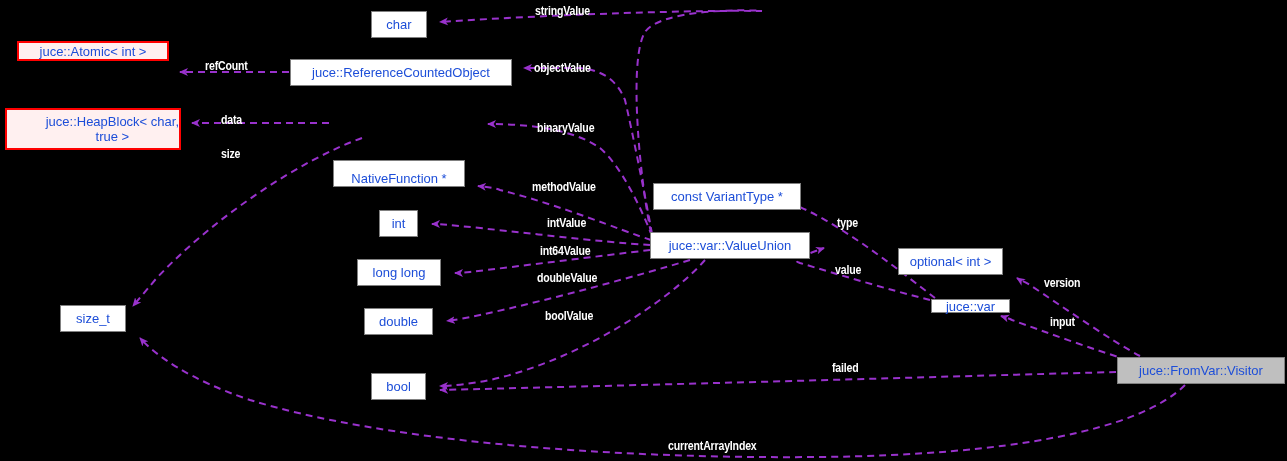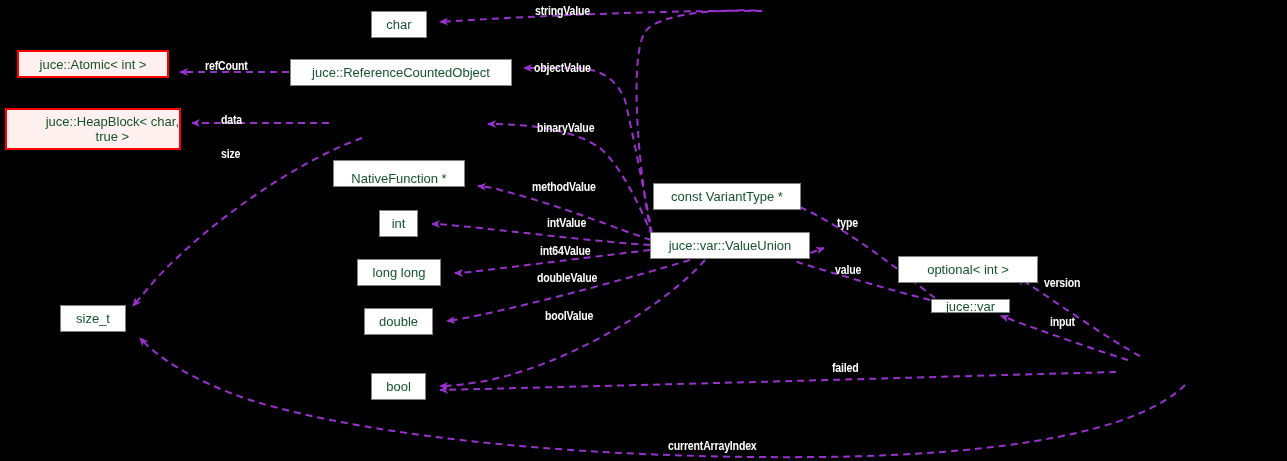--- a/index.html
+++ b/index.html
@@ -25,21 +25,21 @@
   .node {
     position: absolute;
     box-sizing: border-box;
     display: flex;
     align-items: center;
     justify-content: center;
     text-align: center;
     font-family: "Liberation Sans", sans-serif;
     font-size: 13px;
     line-height: 15px;
-    color: #14532d;
+    color: #1d4ed8;
     background: #ffffff;
     border: 1px solid #808080;
     white-space: pre;
     z-index: 5;
   }
   .node.red {
     background: #fff0f0;
     border: 2px solid #ff0000;
   }
   .node.current {
@@ -105,21 +105,21 @@
       <path d="M 1116,372 C 1000,375 800,381 640,385 C 560,387 480,389 440,390"></path>
 
       <path d="M 1185,385 C 1140,430 1010,455 820,457 C 600,459 380,440 250,400 C 190,380 155,355 140,338"></path>
     </g>
   </svg>
 
   <div class="node" style="left:371px; top:11px; width:56px; height:27px;">
     <span>char</span>
   </div>
 
-  <div class="node red" style="left:17px; top:50px; width:152px; height:28px;">
+  <div class="node red" style="left:17px; top:41px; width:152px; height:20px;">
     <span>juce::Atomic&lt; int &gt;</span>
   </div>
 
   <div class="node" style="left:290px; top:59px; width:222px; height:27px;">
     <span>juce::ReferenceCountedObject</span>
   </div>
 
   <div class="node red" style="left:5px; top:108px; width:176px; height:42px;justify-content:flex-end;">
     <span>juce::HeapBlock&lt; char,
 true &gt;</span>
@@ -135,21 +135,21 @@
   </div>
 
   <div class="node" style="left:379px; top:210px; width:39px; height:27px;">
     <span>int</span>
   </div>
 
   <div class="node" style="left:650px; top:232px; width:160px; height:27px;">
     <span>juce::var::ValueUnion</span>
   </div>
 
-  <div class="node" style="left:898px; top:248px; width:140px; height:27px;margin-top:8px;">
+  <div class="node" style="left:898px; top:248px; width:105px; height:27px;">
     <span>optional&lt; int &gt;</span>
   </div>
 
   <div class="node" style="left:357px; top:259px; width:84px; height:27px;">
     <span>long long</span>
   </div>
 
   <div class="node" style="left:931px; top:299px; width:79px; height:14px;">
     <span>juce::var</span>
   </div>
@@ -159,20 +159,23 @@
   </div>
 
   <div class="node" style="left:364px; top:308px; width:69px; height:27px;">
     <span>double</span>
   </div>
 
   <div class="node" style="left:371px; top:373px; width:55px; height:27px;">
     <span>bool</span>
   </div>
 
+  <div class="node current" style="left:1117px; top:357px; width:168px; height:27px;">
+    <span>juce::FromVar::Visitor</span>
+  </div>
 
   <div class="edge-label" style="left:535px; top:4px;">stringValue</div>
   <div class="edge-label" style="left:205px; top:59px;">refCount</div>
   <div class="edge-label" style="left:534px; top:61px;">objectValue</div>
   <div class="edge-label" style="left:221px; top:113px;">data</div>
   <div class="edge-label" style="left:537px; top:121px;">binaryValue</div>
   <div class="edge-label" style="left:221px; top:147px;">size</div>
   <div class="edge-label" style="left:532px; top:180px;">methodValue</div>
   <div class="edge-label" style="left:837px; top:216px;">type</div>
   <div class="edge-label" style="left:547px; top:216px;">intValue</div>

